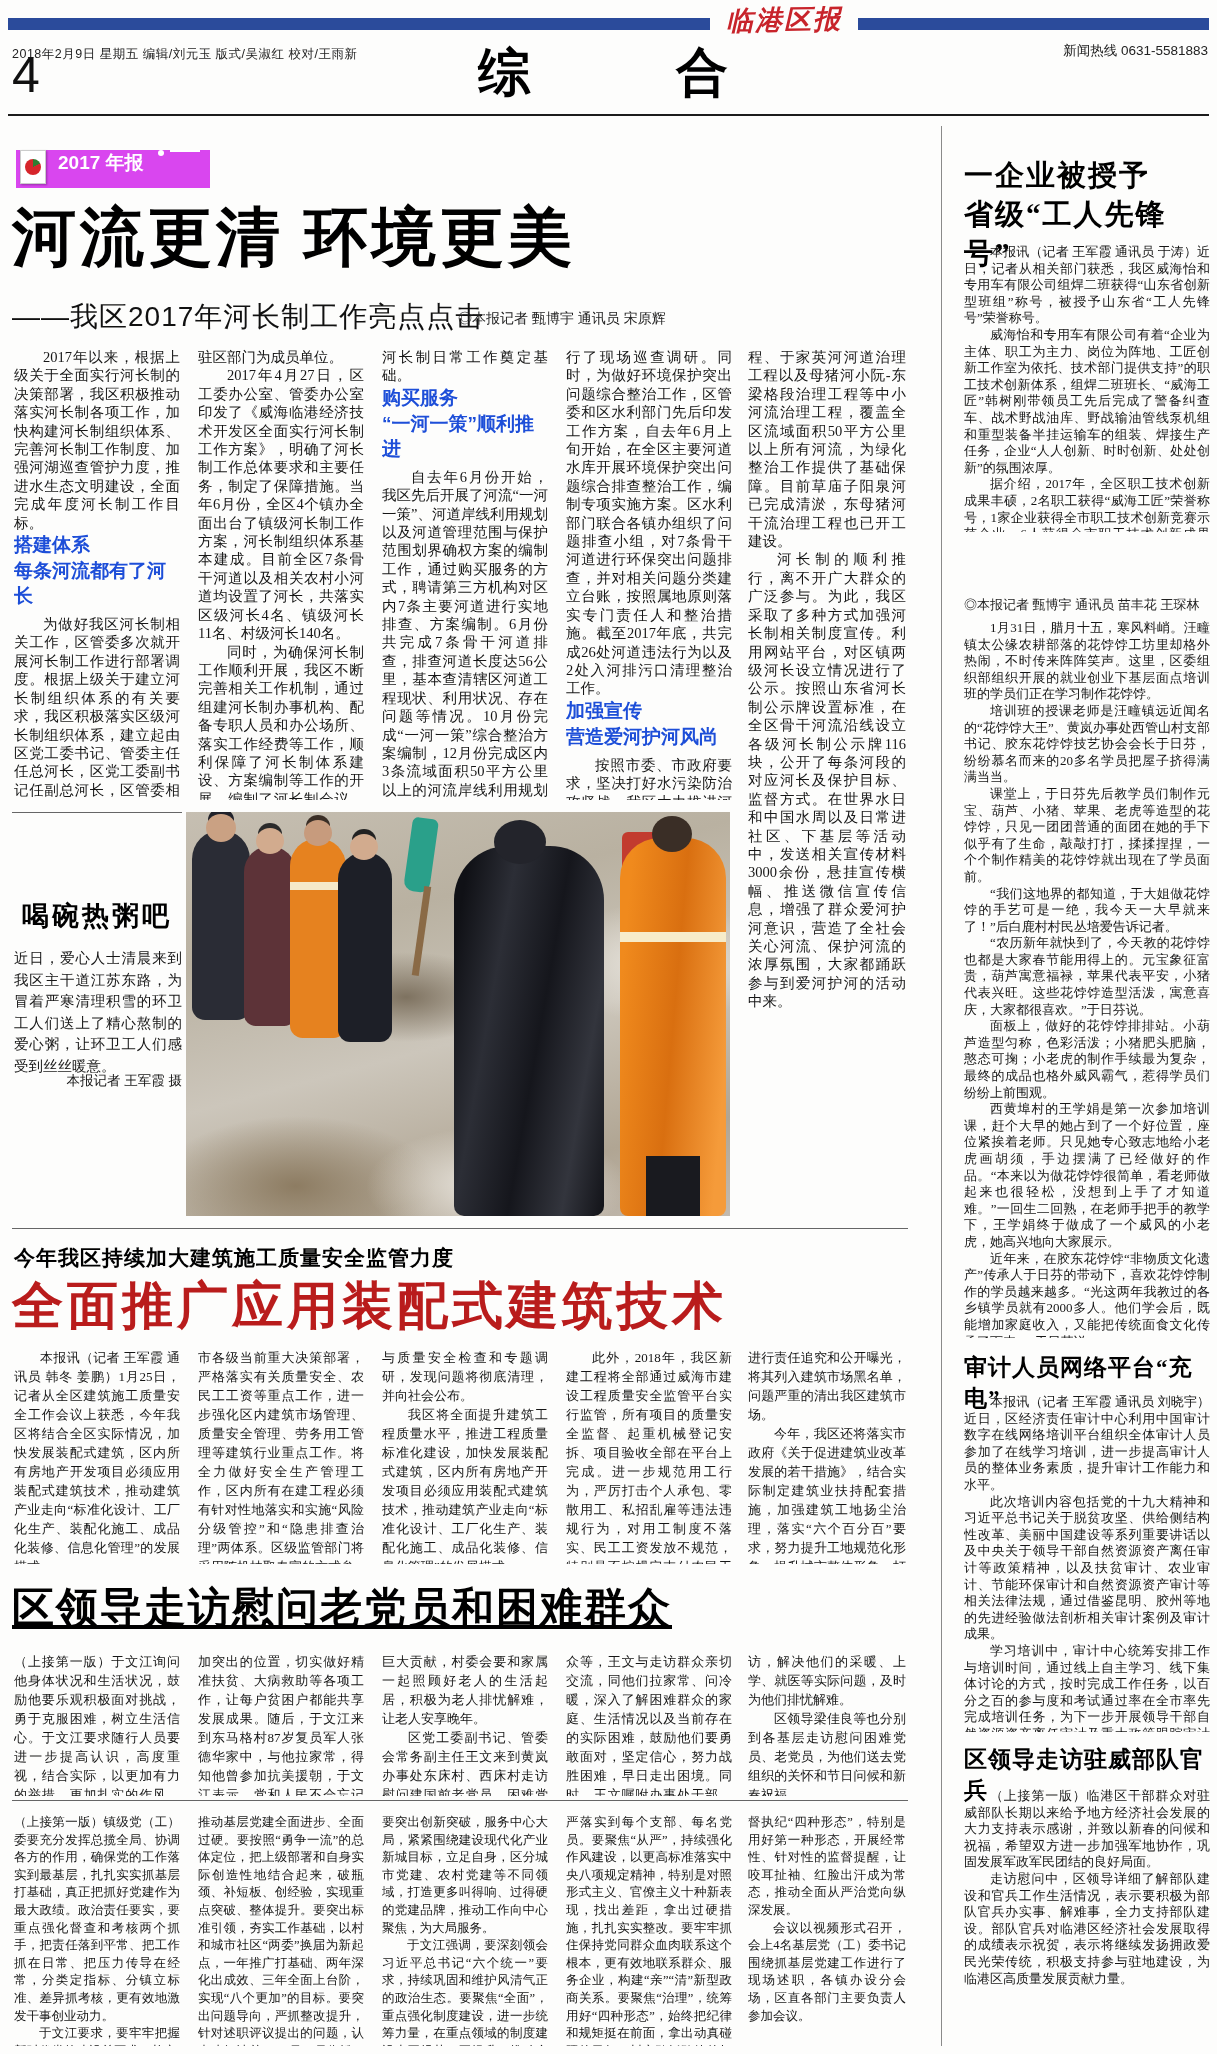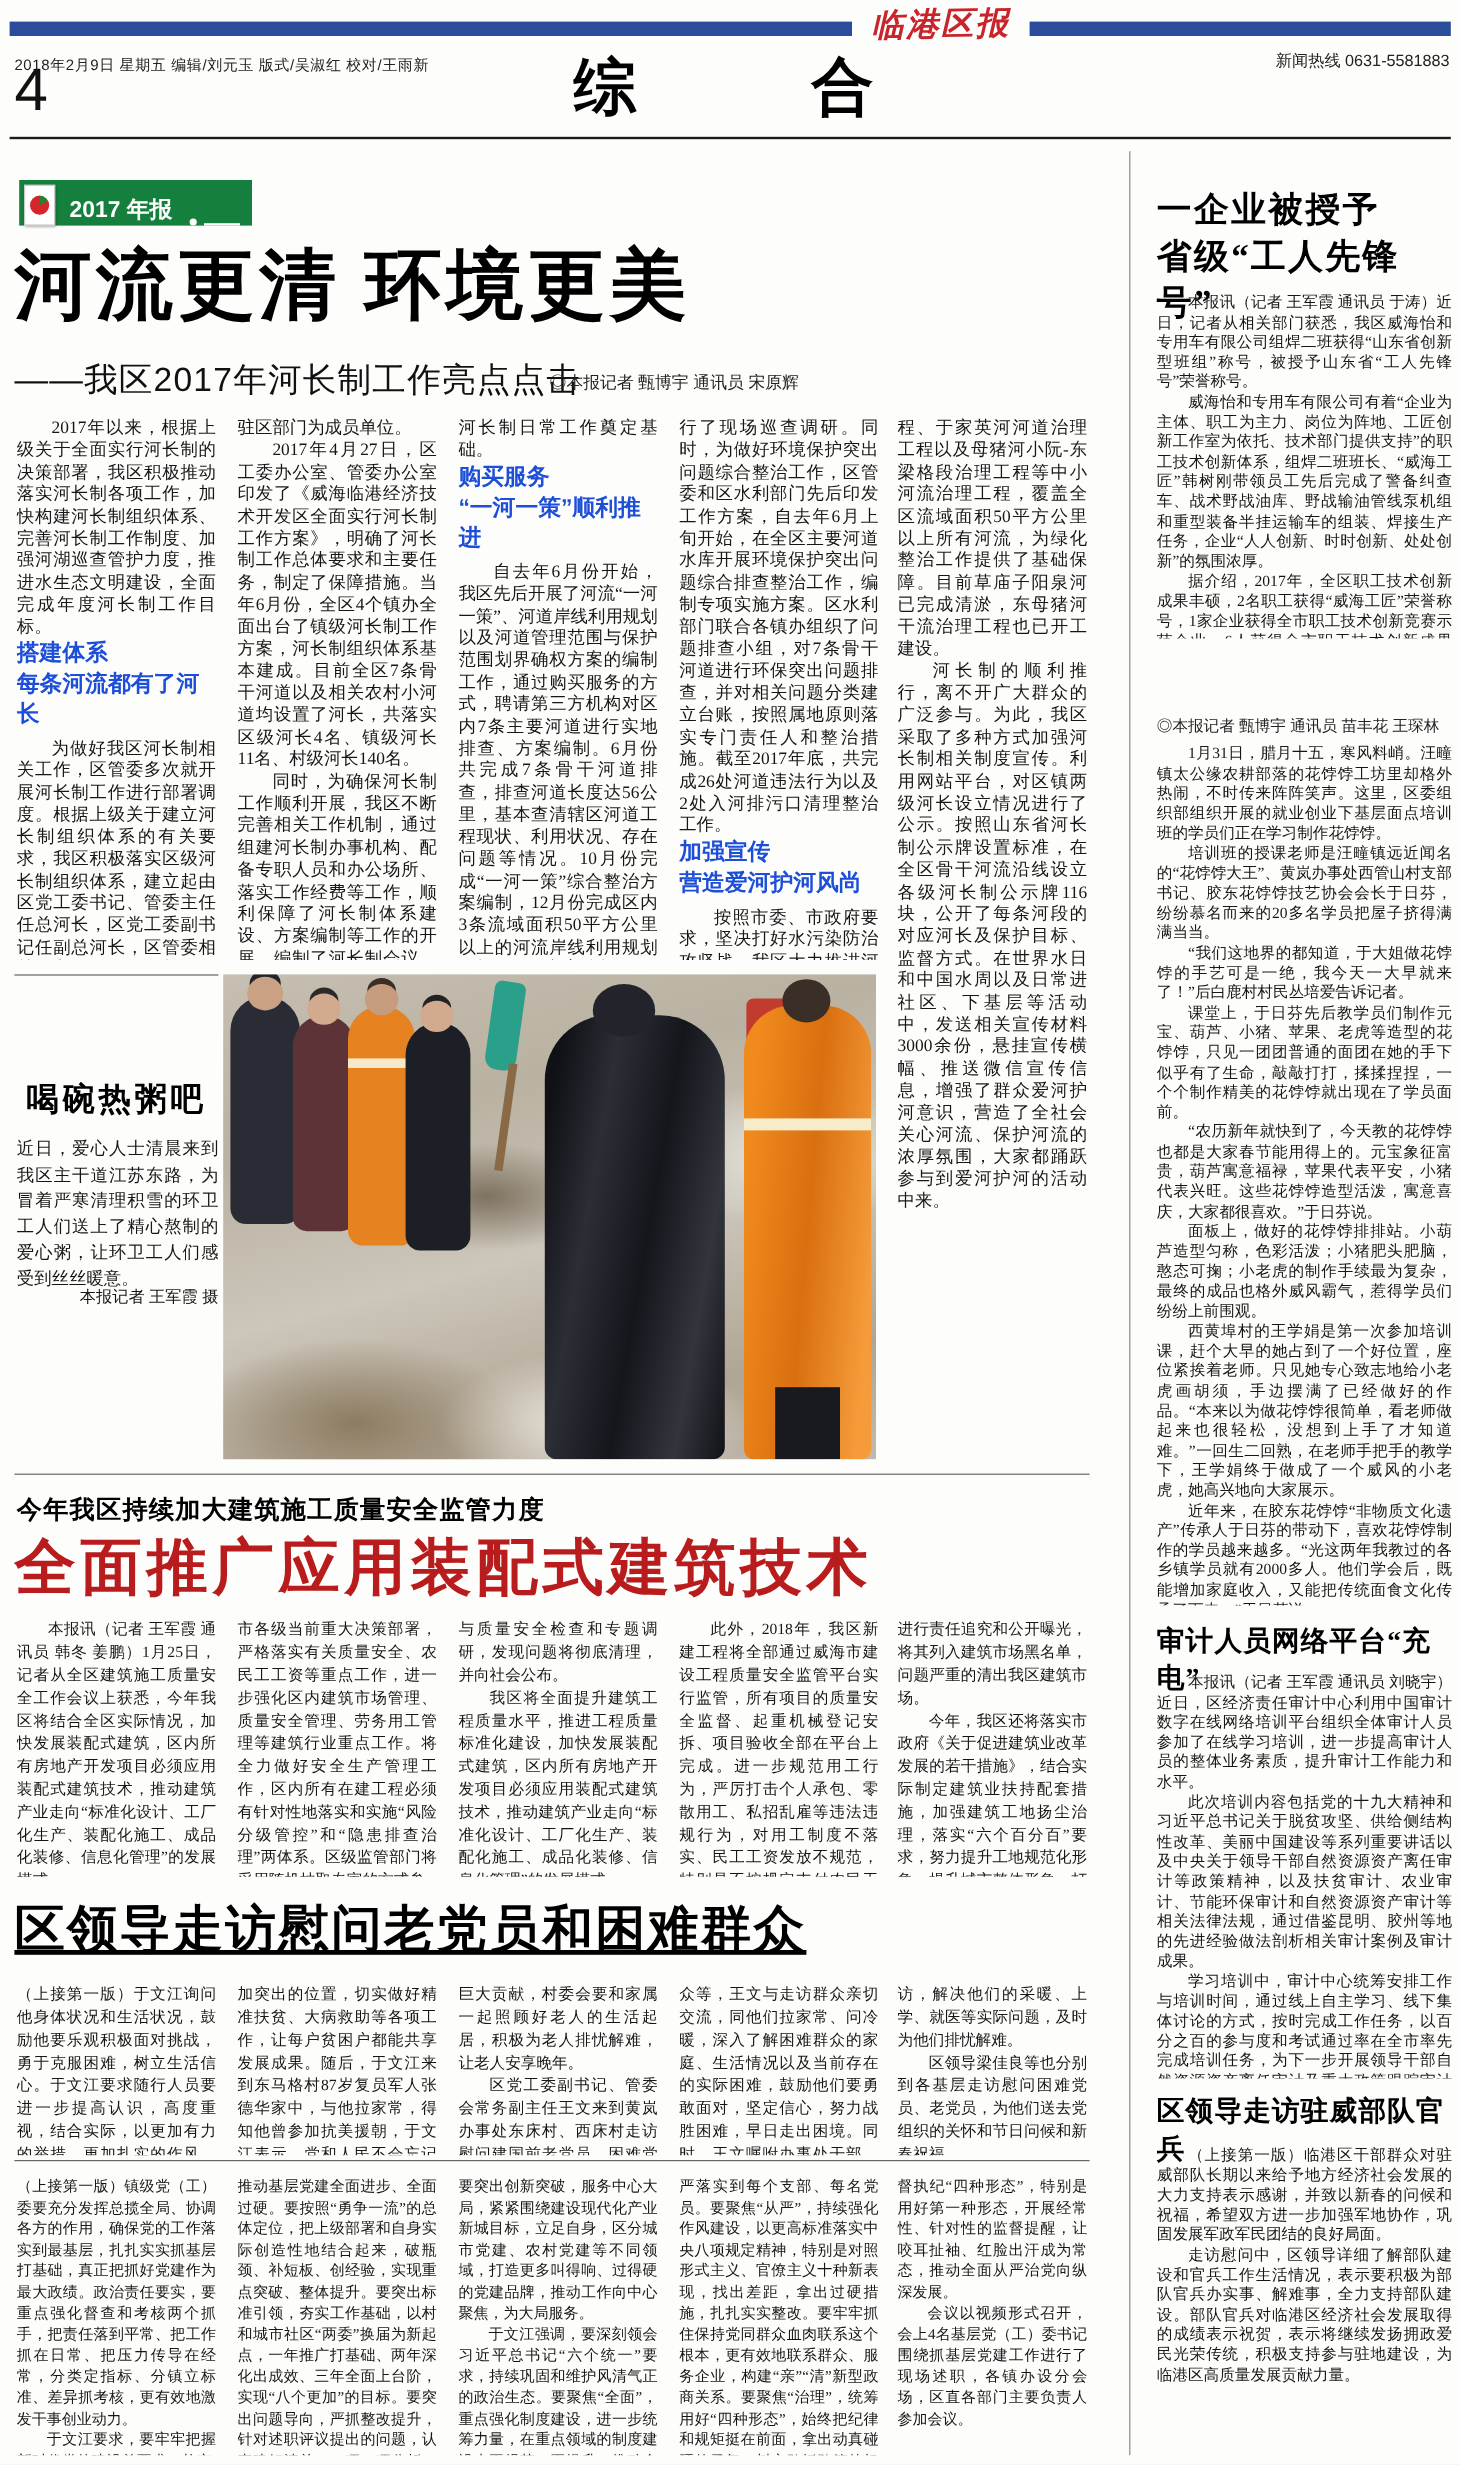--- a/index.html
+++ b/index.html
@@ -12,21 +12,21 @@
              font-family:"Liberation Serif",serif;letter-spacing:2px;transform:rotate(-1deg);}
   .dateline{font-size:12.5px;font-family:"Liberation Sans",sans-serif;color:#222;letter-spacing:.5px;}
   .hotline{font-size:13.5px;font-family:"Liberation Sans",sans-serif;color:#222;text-align:right;}
   .pageno{font-size:50px;font-family:"Liberation Sans",sans-serif;color:#111;font-weight:400;}
   .sectiontitle{font-size:52px;font-weight:bold;text-align:center;letter-spacing:14px;color:#000;
                 font-family:"Liberation Sans",sans-serif;}
   .hrule{background:#1c1c1c;height:2px;}
   .thinrule{background:#666;height:1px;}
   .vrule{background:#8a8a8a;width:1px;}
   
-  .tagbanner{background:#15803d;display:flex;align-items:flex-end;color:#fff;
+  .tagbanner{background:#d946ef;display:flex;align-items:flex-start;color:#fff;
              font-family:"Liberation Sans",sans-serif;font-weight:bold;font-size:19px;padding:0 10px 0 4px;}
   .tagicon{width:24px;height:32px;background:#fff;border:1px solid #ccc;display:flex;align-items:center;
            justify-content:center;margin-right:12px;box-shadow:1px 1px 2px rgba(0,0,0,.3);}
   .tagpie{width:16px;height:16px;border-radius:50%;background:conic-gradient(#2e7d32 0 18%, #d6252b 18% 100%);}
   .tagdot{width:6px;height:6px;border-radius:50%;background:#fff;margin:0 6px 0 14px;}
   .tagline{height:2px;background:#fff;width:30px;}
   .mainhead{font-size:64px;font-weight:900;letter-spacing:4px;color:#000;line-height:1.05;
             font-family:"Liberation Serif",serif;}
   .subhead{font-size:28px;color:#111;font-family:"Liberation Sans",sans-serif;letter-spacing:1px;}
   .byline{font-size:14px;color:#222;font-family:"Liberation Sans",sans-serif;}
@@ -221,22 +221,22 @@
   <div class="sb sbbody" style="left:964px;top:244px;height:288px;">
     <p class="p">本报讯（记者 王军霞 通讯员 于涛）近日，记者从相关部门获悉，我区威海怡和专用车有限公司组焊二班获得“山东省创新型班组”称号，被授予山东省“工人先锋号”荣誉称号。</p>
     <p class="p">威海怡和专用车有限公司有着“企业为主体、职工为主力、岗位为阵地、工匠创新工作室为依托、技术部门提供支持”的职工技术创新体系，组焊二班班长、“威海工匠”韩树刚带领员工先后完成了警备纠查车、战术野战油库、野战输油管线泵机组和重型装备半挂运输车的组装、焊接生产任务，企业“人人创新、时时创新、处处创新”的氛围浓厚。</p>
     <p class="p">据介绍，2017年，全区职工技术创新成果丰硕，2名职工获得“威海工匠”荣誉称号，1家企业获得全市职工技术创新竞赛示范企业，6人获得全市职工技术创新成果奖，8人获得全市职工合理化建议“金点子”奖项，1人获得山东省富民兴鲁劳动奖章；1个职工创新工作室获得“山东省工人先锋号”称号。</p>
   </div>
 
   <div class="sb sbbyline" style="left:964px;top:596px;">◎本报记者 甄博宇 通讯员 苗丰花 王琛林</div>
   <div class="sb sbbody" style="left:964px;top:620px;height:718px;">
     <p class="p">1月31日，腊月十五，寒风料峭。汪疃镇太公缘农耕部落的花饽饽工坊里却格外热闹，不时传来阵阵笑声。这里，区委组织部组织开展的就业创业下基层面点培训班的学员们正在学习制作花饽饽。</p>
     <p class="p">培训班的授课老师是汪疃镇远近闻名的“花饽饽大王”、黄岚办事处西管山村支部书记、胶东花饽饽技艺协会会长于日芬，纷纷慕名而来的20多名学员把屋子挤得满满当当。</p>
+    <p class="p">课堂上，于日芬先后教学员们制作元宝、葫芦、小猪、苹果、老虎等造型的花饽饽，只见一团团普通的面团在她的手下似乎有了生命，敲敲打打，揉揉捏捏，一个个制作精美的花饽饽就出现在了学员面前。</p>
     <p class="p">“我们这地界的都知道，于大姐做花饽饽的手艺可是一绝，我今天一大早就来了！”后白鹿村村民丛培爱告诉记者。</p>
-    <p class="p">课堂上，于日芬先后教学员们制作元宝、葫芦、小猪、苹果、老虎等造型的花饽饽，只见一团团普通的面团在她的手下似乎有了生命，敲敲打打，揉揉捏捏，一个个制作精美的花饽饽就出现在了学员面前。</p>
     <p class="p">“农历新年就快到了，今天教的花饽饽也都是大家春节能用得上的。元宝象征富贵，葫芦寓意福禄，苹果代表平安，小猪代表兴旺。这些花饽饽造型活泼，寓意喜庆，大家都很喜欢。”于日芬说。</p>
     <p class="p">面板上，做好的花饽饽排排站。小葫芦造型匀称，色彩活泼；小猪肥头肥脑，憨态可掬；小老虎的制作手续最为复杂，最终的成品也格外威风霸气，惹得学员们纷纷上前围观。</p>
     <p class="p">西黄埠村的王学娟是第一次参加培训课，赶个大早的她占到了一个好位置，座位紧挨着老师。只见她专心致志地给小老虎画胡须，手边摆满了已经做好的作品。“本来以为做花饽饽很简单，看老师做起来也很轻松，没想到上手了才知道难。”一回生二回熟，在老师手把手的教学下，王学娟终于做成了一个威风的小老虎，她高兴地向大家展示。</p>
     <p class="p">近年来，在胶东花饽饽“非物质文化遗产”传承人于日芬的带动下，喜欢花饽饽制作的学员越来越多。“光这两年我教过的各乡镇学员就有2000多人。他们学会后，既能增加家庭收入，又能把传统面食文化传承了下来。”于日芬说。</p>
   </div>
 
   <div class="sb sbhead3" style="left:964px;top:1352px;">审计人员网络平台“充电”</div>
   <div class="sb sbbody" style="left:964px;top:1394px;height:338px;">
     <p class="p">本报讯（记者 王军霞 通讯员 刘晓宇）近日，区经济责任审计中心利用中国审计数字在线网络培训平台组织全体审计人员参加了在线学习培训，进一步提高审计人员的整体业务素质，提升审计工作能力和水平。</p>
     <p class="p">此次培训内容包括党的十九大精神和习近平总书记关于脱贫攻坚、供给侧结构性改革、美丽中国建设等系列重要讲话以及中央关于领导干部自然资源资产离任审计等政策精神，以及扶贫审计、农业审计、节能环保审计和自然资源资产审计等相关法律法规，通过借鉴昆明、胶州等地的先进经验做法剖析相关审计案例及审计成果。</p>

